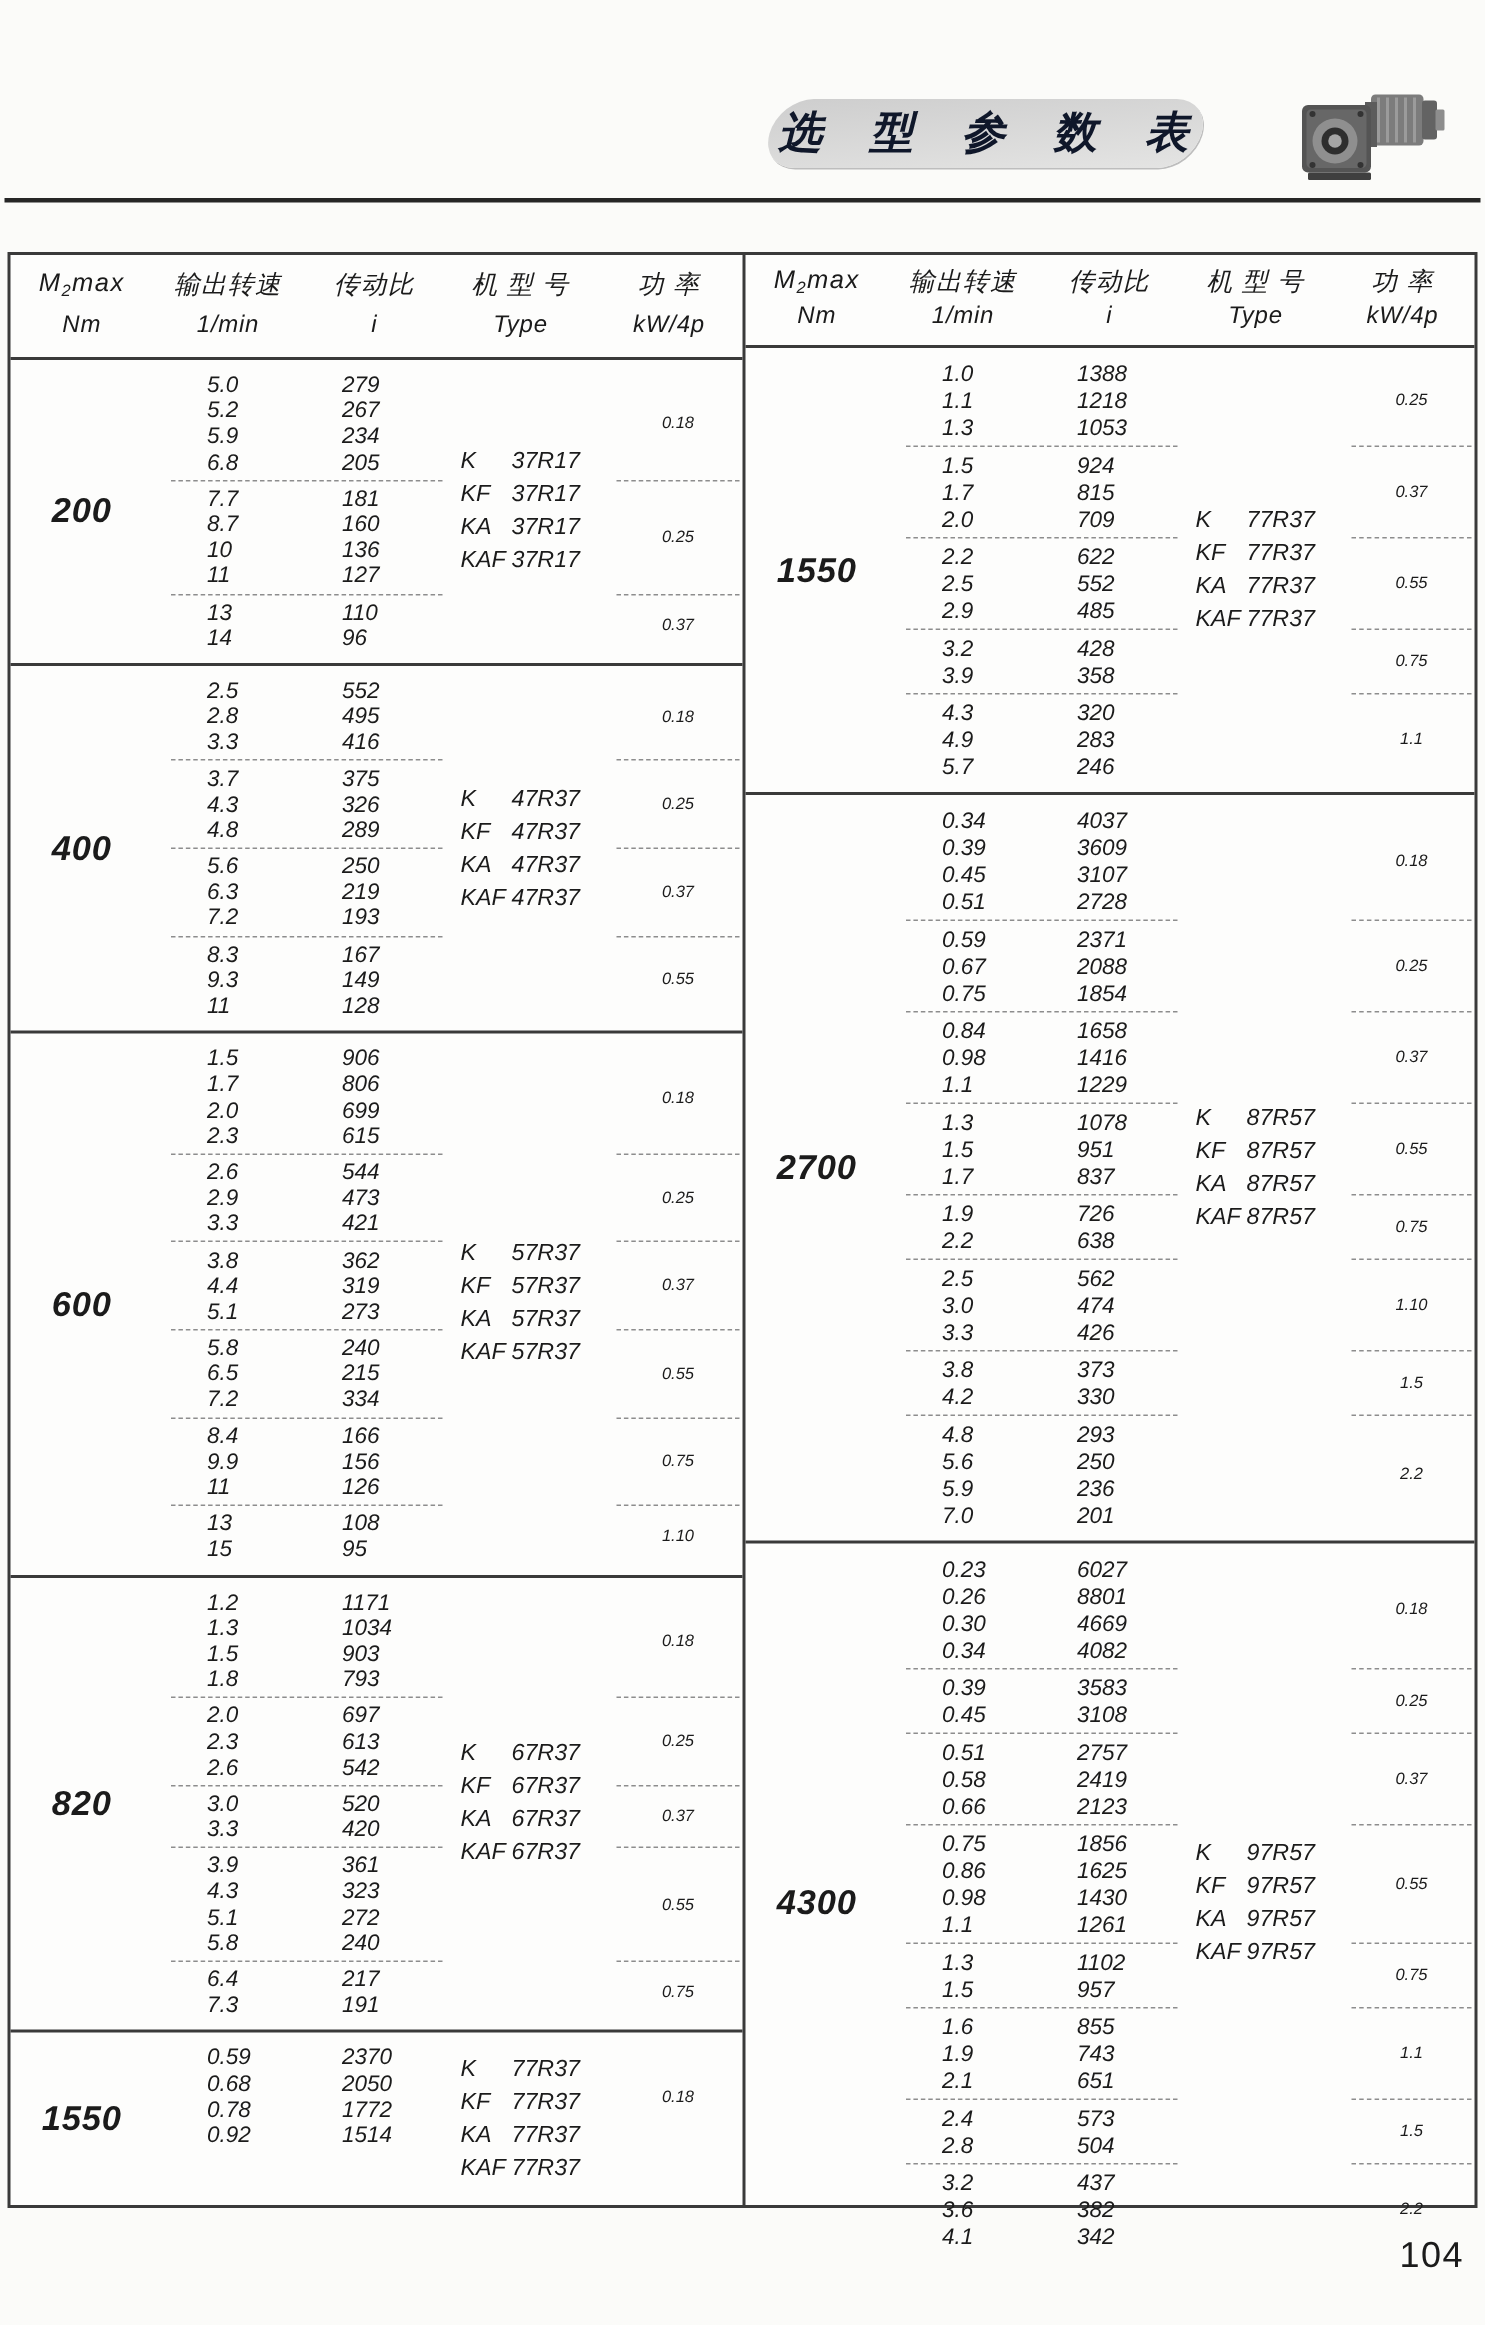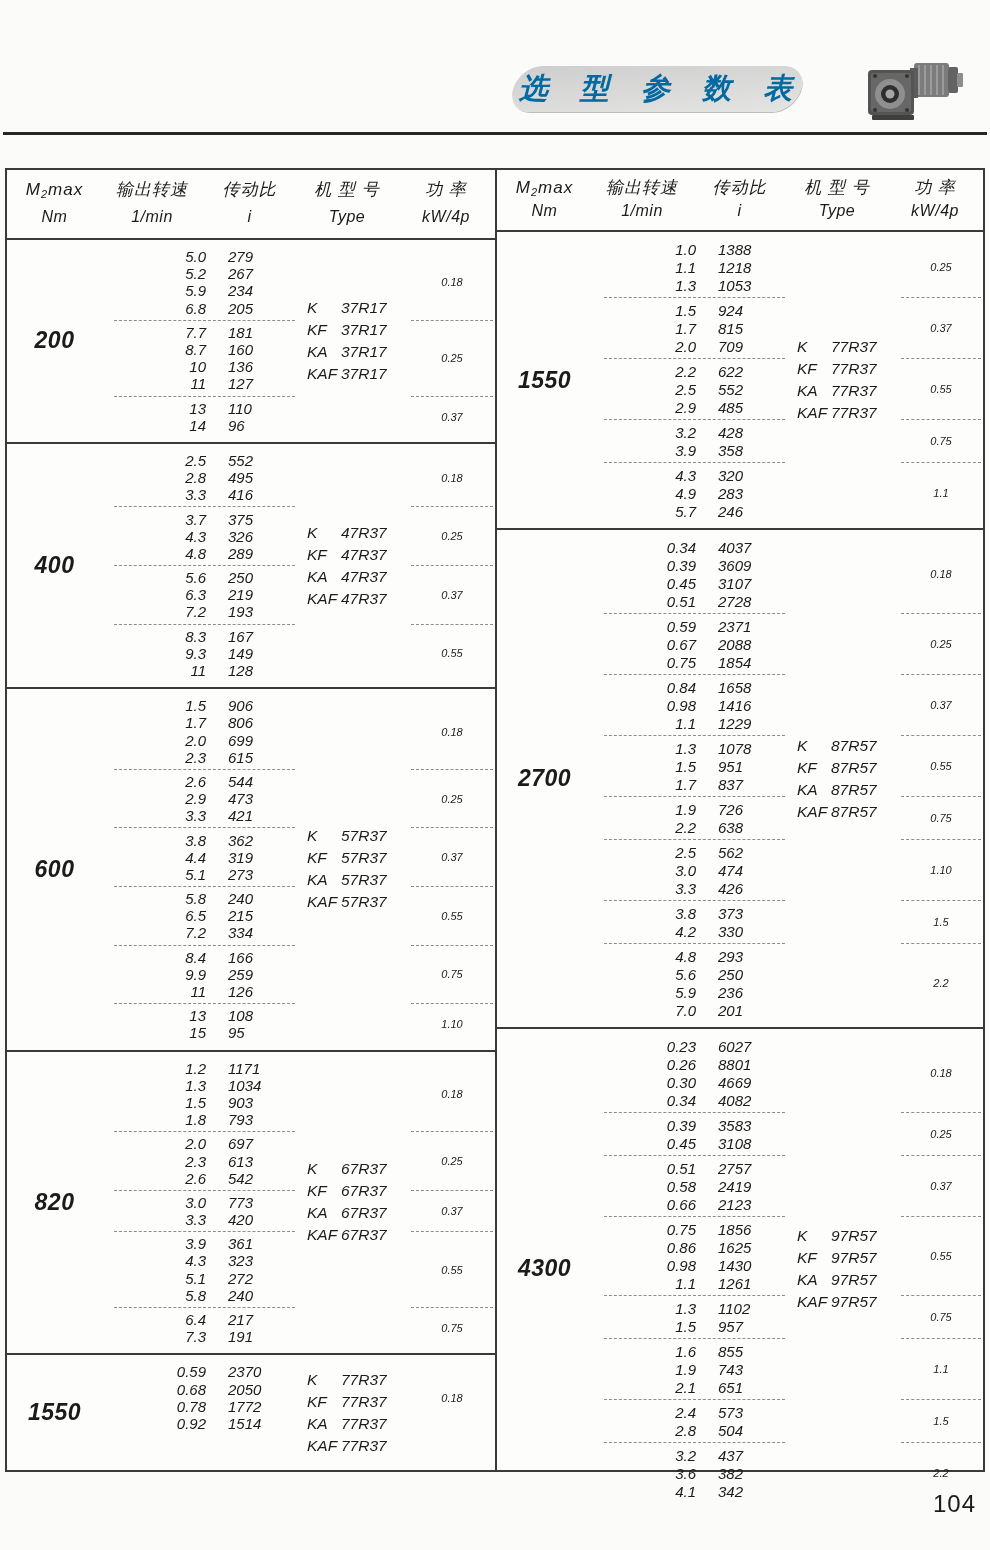--- a/index.html
+++ b/index.html
@@ -14,21 +14,21 @@
   .banner{position:absolute;left:513px;top:66px;width:288px;height:46px;}
   .banner::before{
     content:"";position:absolute;inset:0;border-radius:26px;
     background:linear-gradient(175deg,#cecece,#e4e4e3);
     transform:skewX(-16deg);
     box-shadow:1px 1px 0 #bdbdbd;
   }
   .banner-label{
     position:absolute;inset:0;display:flex;align-items:center;justify-content:center;
     font-size:29px;font-weight:bold;font-style:italic;letter-spacing:11px;
-    font-family:"DejaVu Serif","Liberation Serif",serif;color:#0369a1;
+    font-family:"DejaVu Serif","Liberation Serif",serif;color:#0f172a;
     padding-left:8px;white-space:nowrap;z-index:1;
   }
   .motor-art{position:absolute;left:864px;top:56px;}
 
   .top-rule{position:absolute;left:3px;right:3px;top:132px;height:3px;background:#262626;}
 
   
   .tables{
     position:absolute;left:5px;right:5px;top:168px;bottom:78px;
     display:flex;border:2px solid #3a3a3a;background:#fdfdfc;
@@ -57,21 +57,21 @@
   }
   .typecol{
     position:absolute;left:300px;top:0;bottom:0;width:98px;
     display:flex;flex-direction:column;justify-content:center;
   }
   .tline{height:22px;display:flex;align-items:center;font-size:15.5px;white-space:pre;}
   .tpfx{display:inline-block;width:34px;}
 
   .groups{margin-left:95px;display:flex;flex-direction:column;}
   .group{display:flex;align-items:stretch;}
-  .pairs{width:181px;margin:0 12px;padding:3px 0;text-align:right;}
+  .pairs{width:181px;margin:0 12px;padding:3px 0;}
   .typegap{width:92px;}
   .pwr{
     flex:1;margin-left:12px;margin-right:2px;padding:3px 0;
     display:flex;align-items:center;justify-content:center;font-size:11px;
   }
   .group:not(:first-child) .pairs,
   .group:not(:first-child) .pwr{border-top:1px dashed #8d8d8d;}
 
   .prow{display:flex;height:var(--rh,18px);align-items:center;font-size:15px;}
   .spd{box-sizing:border-box;width:92px;padding-left:24px;}
@@ -386,21 +386,21 @@
                 </div>
               </div>
               <div class="group">
                 <div class="pairs">
                   <div class="prow">
                     <span class="spd">8.4</span>
                     <span class="rat">166</span>
                   </div>
                   <div class="prow">
                     <span class="spd">9.9</span>
-                    <span class="rat">259</span>
+                    <span class="rat">156</span>
                   </div>
                   <div class="prow">
                     <span class="spd">11</span>
                     <span class="rat">126</span>
                   </div>
                 </div>
                 <div class="typegap"></div>
                 <div class="pwr">
                   <span class="pval">0.75</span>
                 </div>
@@ -473,21 +473,21 @@
                 </div>
                 <div class="typegap"></div>
                 <div class="pwr">
                   <span class="pval">0.25</span>
                 </div>
               </div>
               <div class="group">
                 <div class="pairs">
                   <div class="prow">
                     <span class="spd">3.0</span>
-                    <span class="rat">773</span>
+                    <span class="rat">520</span>
                   </div>
                   <div class="prow">
                     <span class="spd">3.3</span>
                     <span class="rat">420</span>
                   </div>
                 </div>
                 <div class="typegap"></div>
                 <div class="pwr">
                   <span class="pval">0.37</span>
                 </div>

